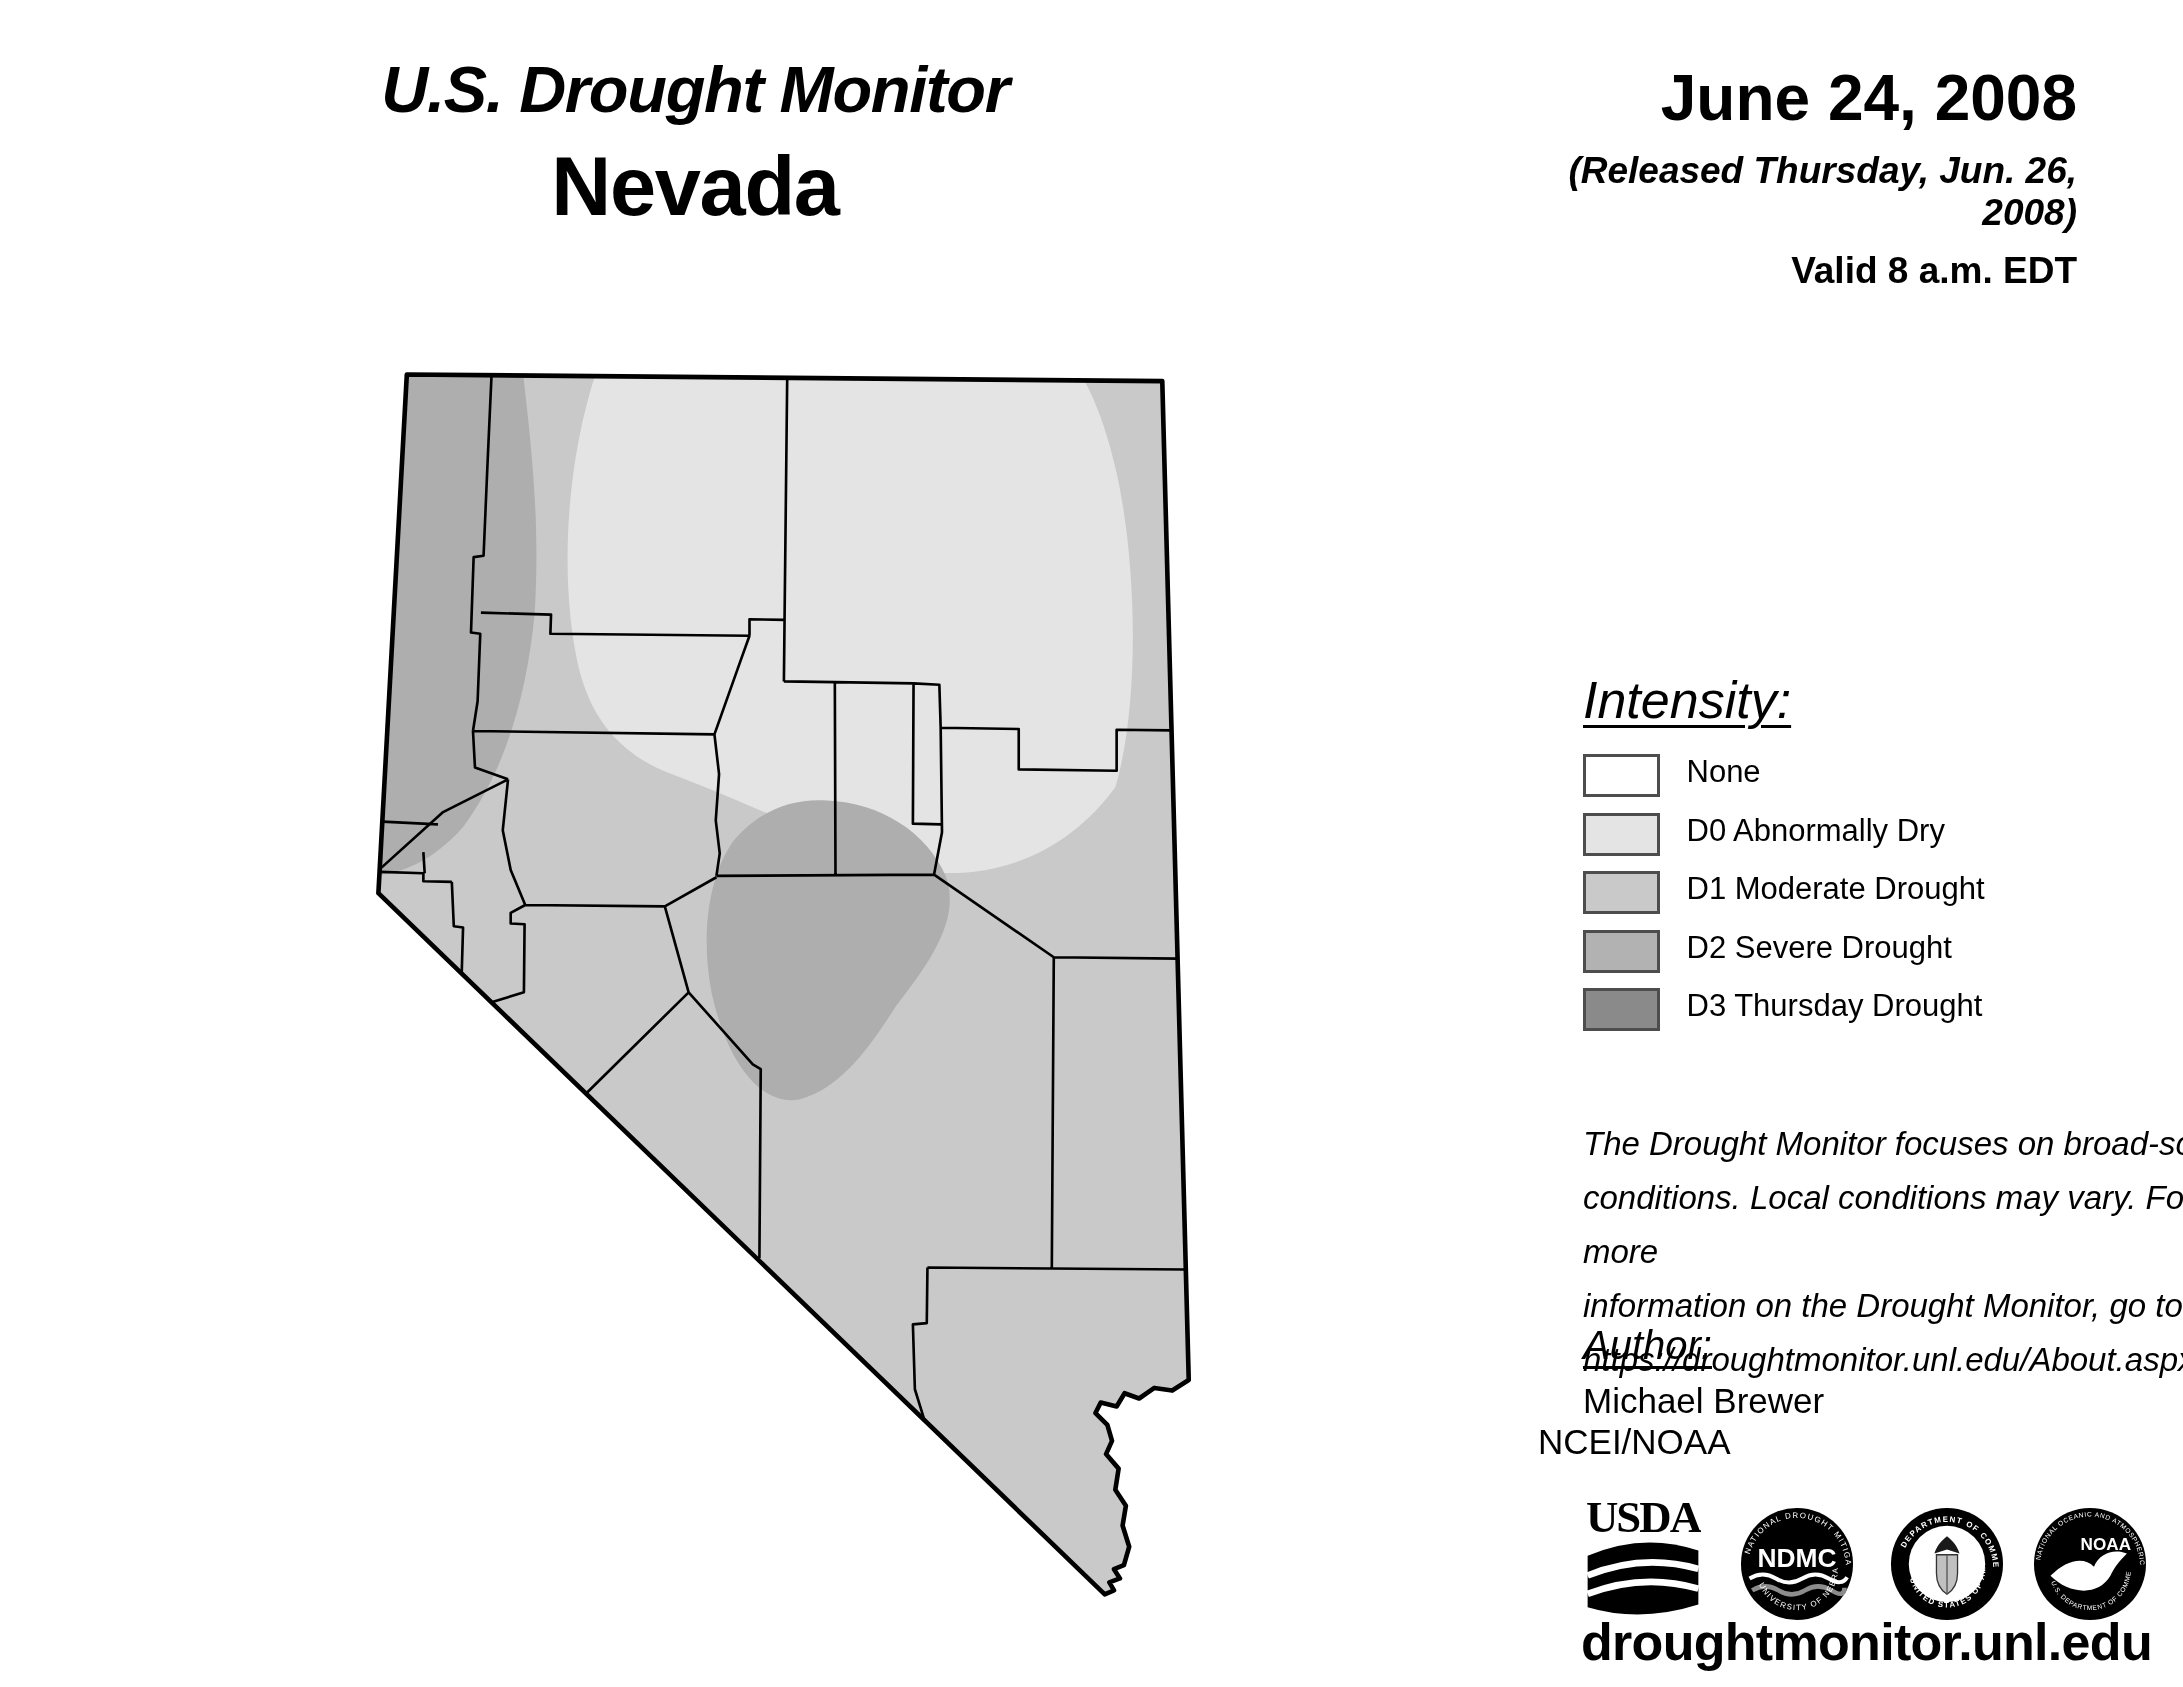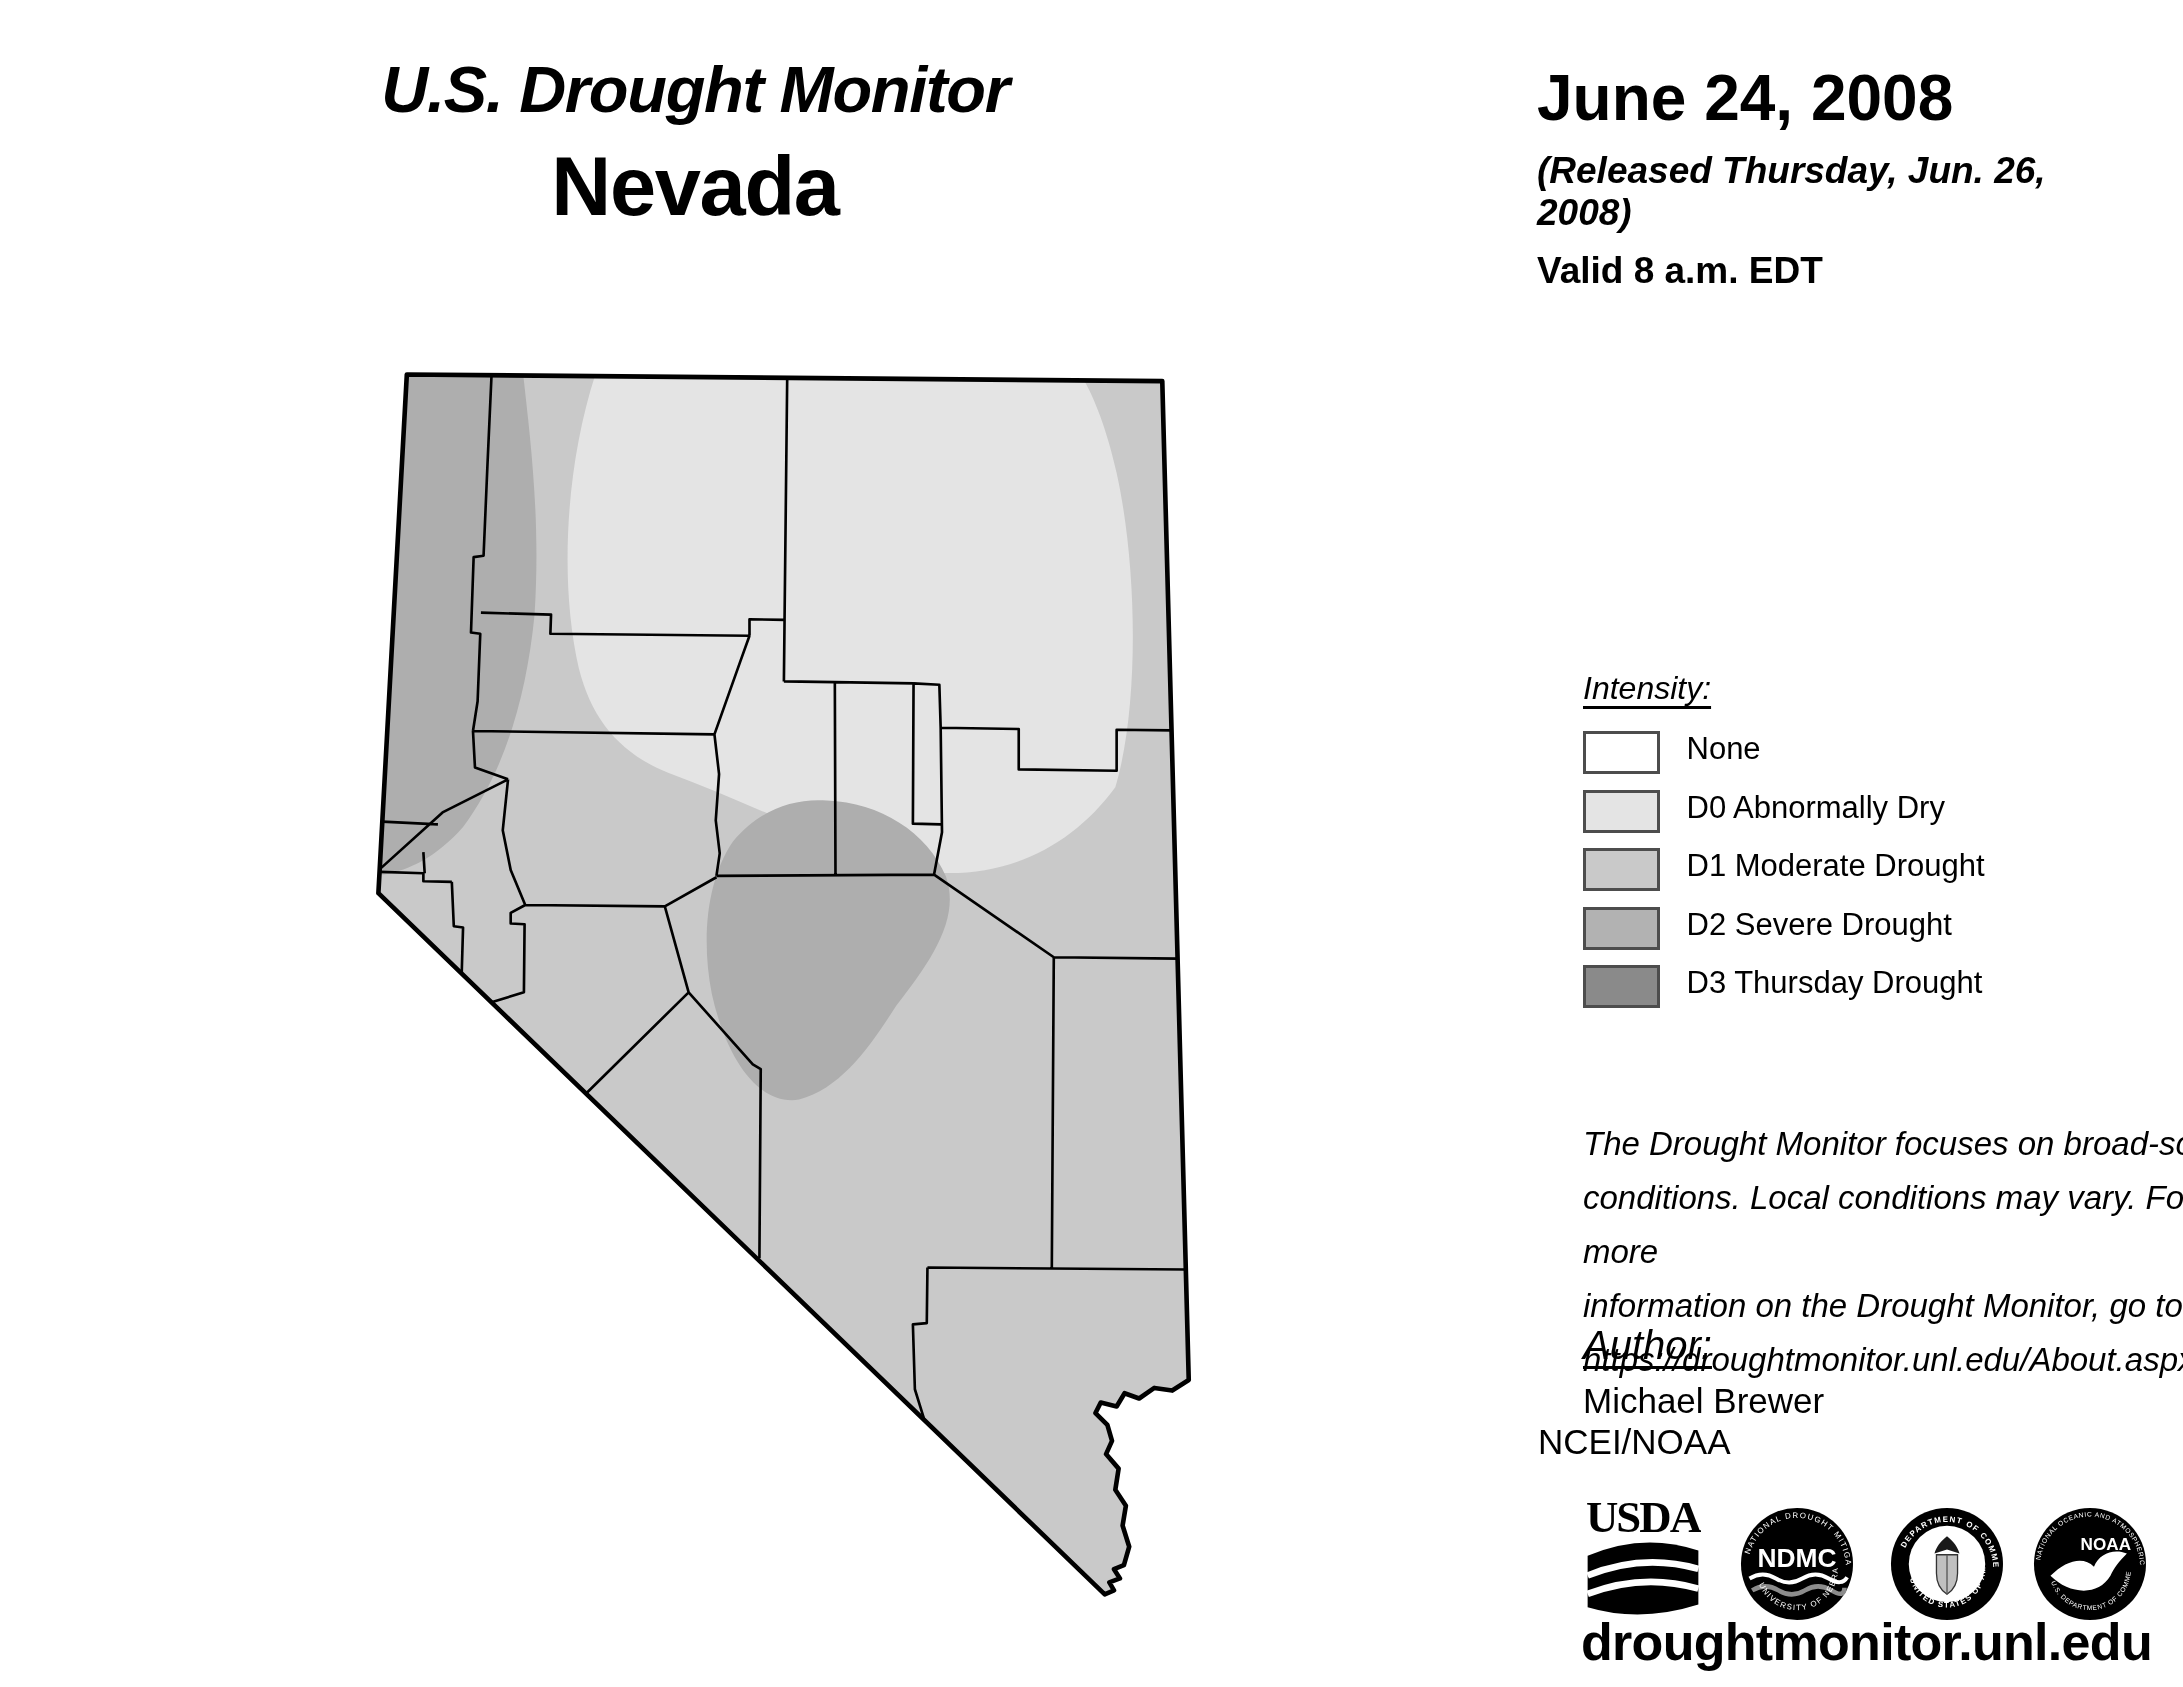--- a/index.html
+++ b/index.html
@@ -5,27 +5,27 @@
   html,body{margin:0;padding:0;}
   body{
     width:2183px;height:1687px;position:relative;background:#ffffff;
     font-family:"Liberation Sans",sans-serif;color:#000;overflow:hidden;
   }
   .abs{position:absolute;}
   
   .hdr-left{left:278px;top:52px;width:834px;text-align:center;}
   .hdr-title{font-size:65px;font-weight:bold;font-style:italic;letter-spacing:-1.3px;}
   .hdr-state{font-size:83px;font-weight:bold;margin-top:12px;letter-spacing:-1.3px;}
-  .hdr-right{left:1537px;top:61px;width:595px;text-align:left;}
+  .hdr-right{left:1482px;top:61px;width:595px;text-align:right;}
   .hdr-date{font-size:64px;font-weight:bold;}
   .hdr-released{font-size:37px;font-weight:bold;font-style:italic;margin-top:14.6px;}
   .hdr-valid{font-size:37px;font-weight:bold;margin-top:16px;}
   
   .legend{left:1583px;top:670px;width:595px;}
-  .legend-heading{font-size:32px;font-style:italic;text-decoration:underline;text-decoration-thickness:2.6px;text-underline-offset:6.6px;margin-bottom:24px;}
+  .legend-heading{font-size:52px;font-style:italic;text-decoration:underline;text-decoration-thickness:2.6px;text-underline-offset:6.6px;margin-bottom:24px;}
   .legend-row{height:42px;margin-bottom:16.5px;display:flex;}
   .swatch{width:71px;height:37px;border:3.3px solid #4d4d4d;margin-right:26.5px;flex:0 0 auto;}
   .legend-label{font-size:31px;}
   
   .disclaimer{left:1583px;top:1117px;width:662px;font-size:33px;font-style:italic;line-height:54px;}
   
   .author-heading{left:1583px;top:1323px;font-size:40px;font-style:italic;text-decoration:underline;text-decoration-thickness:2.6px;text-underline-offset:6.6px;}
   .author-name{left:1583px;top:1381px;font-size:35px;}
   .author-org{left:1498px;top:1422px;font-size:35px;margin-left:40px;}
   

